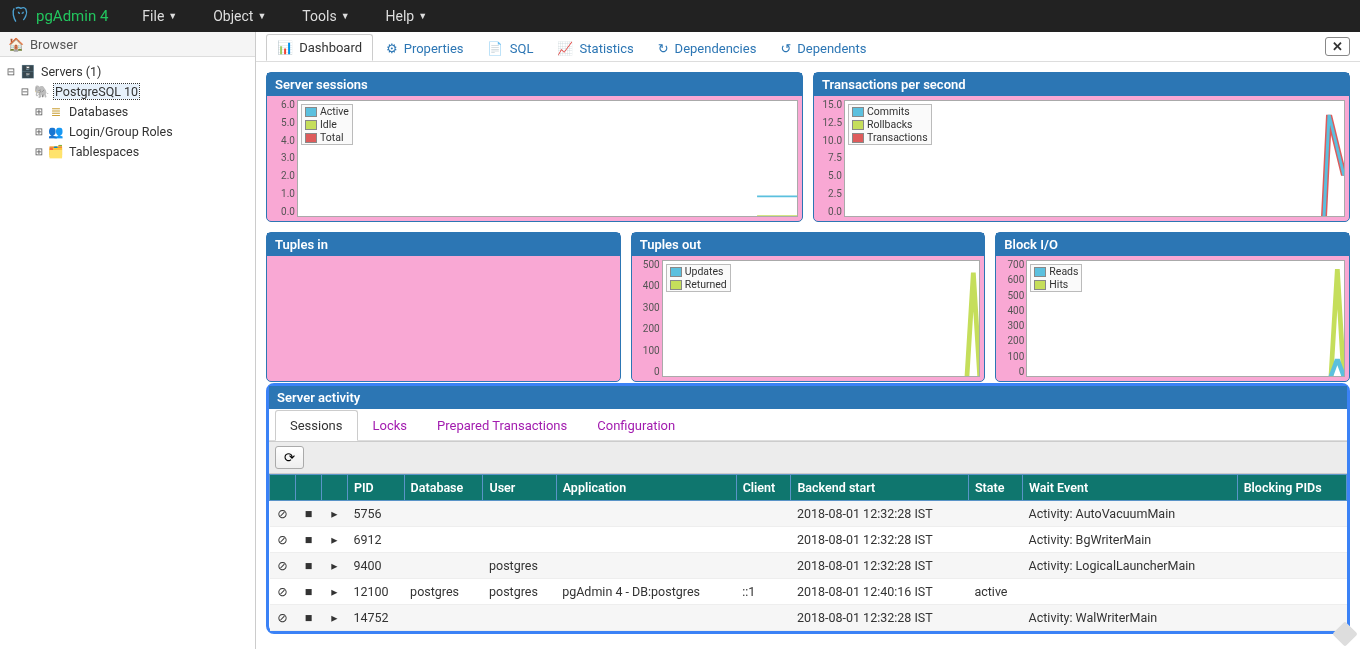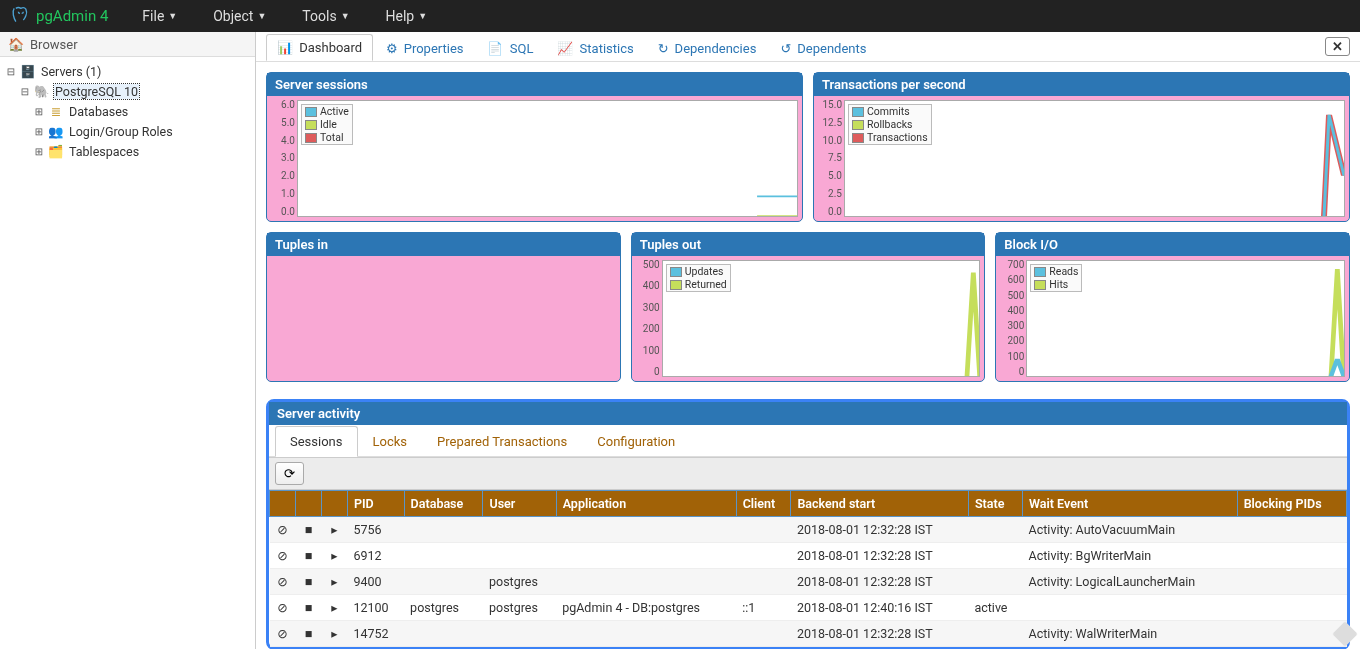--- a/index.html
+++ b/index.html
@@ -25,46 +25,46 @@
 .icn { display:inline-flex; width: 16px; height: 16px; align-items:center; justify-content:center; }
 
 .main { flex: 1; display: flex; flex-direction: column; background: #fff; position: relative; overflow:hidden;}
 .tabstrip { display: flex; align-items: center; padding: 0 10px; height: 30px; border-bottom: 1px solid #ddd; gap: 2px; position: relative;}
 .tab { padding: 5px 10px; display: flex; align-items: center; gap: 6px; color: #2c76b4; cursor: pointer; font-size: 13px; border: 1px solid transparent; border-bottom: none; position:relative; top:1px;}
 .tab.active { color: #333; border: 1px solid #ccc; border-bottom: 1px solid #fff; border-radius: 3px 3px 0 0; background:#fff;}
 .close-x { margin-left: auto; border: 1px solid #888; border-radius: 3px; padding: 1px 6px; cursor: pointer; font-size: 13px; font-weight:bold; position:absolute; right: 10px;}
 
 .dash { padding: 10px; overflow-y: auto; flex: 1; }
 .row-charts { display: flex; gap: 10px; margin-bottom: 10px; }
-.row-charts-3 { display: flex; gap: 10px; margin-bottom: 17px; }
+.row-charts-3 { display: flex; gap: 10px; margin-bottom: 1px; }
 .panel { border: 1px solid #2c76b4; border-radius: 5px; flex: 1; background:#f9a8d4; }
 .panel.half { flex: 1; }
 .panel.third { flex: 1; }
 .panel-head { background: #2c76b4; color: #fff; padding: 4px 8px; font-size: 13px; font-weight: 600; }
 .chart-body { height: 125px; position: relative; padding: 4px 4px 4px 30px; }
 .chart-body.small { height: 125px; }
 .y-axis { position: absolute; left: 2px; top: 4px; bottom: 4px; width: 26px; display: flex; flex-direction: column; justify-content: space-between; font-size: 10px; color: #555; text-align: right;}
 .y-axis span { line-height: 1; }
 .plot { position: absolute; left: 30px; right: 4px; top: 4px; bottom: 4px; border: 1px solid #aaa; background:#fff;}
 .legend { position: absolute; left: 34px; top: 8px; font-size: 10.5px; border:1px solid #bbb; background:#fafafa; z-index:2;}
 .legend-row { display: flex; align-items: center; gap: 3px; padding: 0 3px;}
 .legend-sw { width: 12px; height: 10px; border:1px solid #888; }
 .sw-blue { background: #5bc0de; }
 .sw-lime { background: #c5de5b; }
 .sw-red { background: #de5b5b; }
 
 .activity-panel { border: 3px solid #3b82f6; border-radius: 8px; }
 .inner-tabs { display: flex; border-bottom: 1px solid #ddd; padding: 0 6px; }
-.inner-tab { padding: 7px 14px; color: #a16207; cursor: pointer; font-size: 13px; border:1px solid transparent; border-bottom:none; position:relative; top:1px;}
+.inner-tab { padding: 7px 14px; color: #a21caf; cursor: pointer; font-size: 13px; border:1px solid transparent; border-bottom:none; position:relative; top:1px;}
 .inner-tab.active { color: #333; border: 1px solid #ccc; border-bottom: 1px solid #fff; border-radius: 3px 3px 0 0; background:#fff;}
 .toolbar { padding: 4px 6px; background: #ececec; border-bottom: 1px solid #ccc; border-top: 1px solid #ccc; }
 .refresh-btn { border: 1px solid #aaa; background: linear-gradient(#fff,#eee); border-radius: 3px; padding: 3px 8px; cursor:pointer; }
 
 table.grid { width: 100%; border-collapse: collapse; font-size: 12.5px; }
-table.grid th { background: #a16207; color: #fff; font-weight: 600; padding: 5px 6px; text-align: left; border: 1px solid #5a94c7; }
+table.grid th { background: #0f766e; color: #fff; font-weight: 600; padding: 5px 6px; text-align: left; border: 1px solid #5a94c7; }
 table.grid td { padding: 5px 6px; border-bottom: 1px solid #eee; }
 table.grid tr:nth-child(odd) td { background: #f6f6f6; }
 .row-icn { color:#333; text-align:center; width:22px;}
 .col-narrow { width: 26px; }
 .drag-diamond { position:absolute; right:6px; bottom:6px; width:18px; height:18px; background:#ddd; transform:rotate(45deg); border-radius:2px;}
 </style>
 </head>
 <body>
 
 <div class="topbar">

